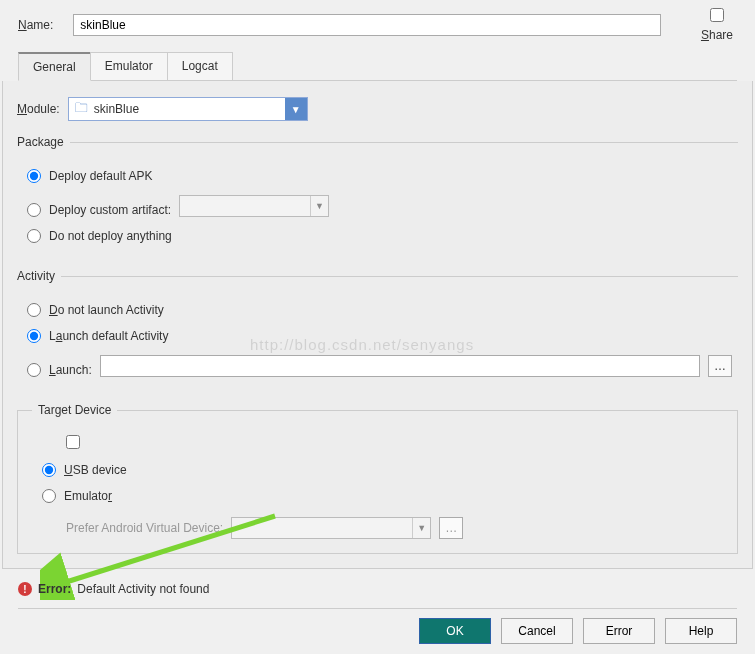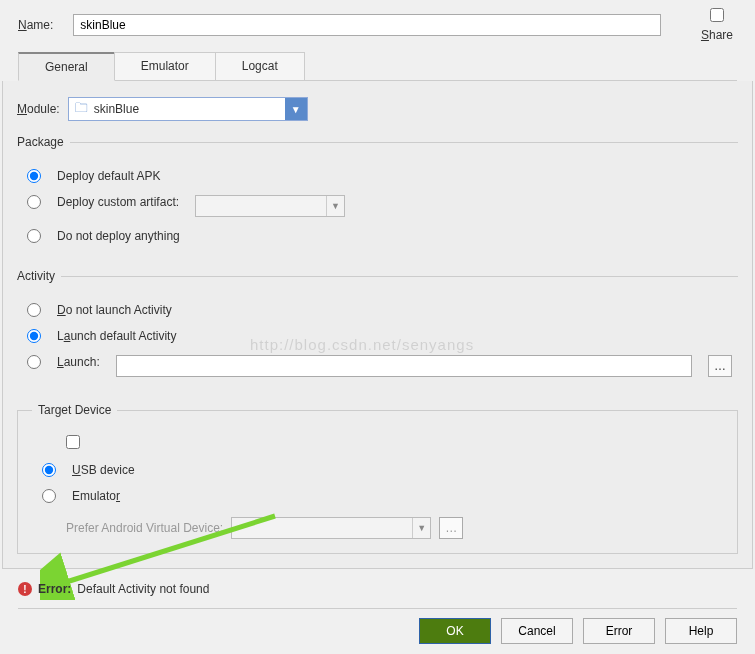--- a/index.html
+++ b/index.html
@@ -31,21 +31,21 @@
     .share-wrap { display: flex; align-items: center; gap: 6px; flex-direction: column; }
     .share-wrap input[type=checkbox] { width: 14px; height: 14px; }
 
     .tabs {
       display: flex;
       margin-left: 18px;
       border-bottom: 1px solid #ccc;
       width: calc(100% - 36px);
     }
     .tab {
-      padding: 6px 26px;
+      padding: 6px 14px;
       border: 1px solid #ccc;
       border-bottom: none;
       background: #f5f5f5;
       cursor: pointer;
       margin-right: -1px;
       position: relative;
     }
     .tab.active {
       background: #ededed;
       border-top: 2px solid #888;
@@ -92,21 +92,21 @@
       color: #333;
     }
     fieldset.box {
       border: 1px solid #ccc;
       padding: 14px 14px 10px 14px;
       margin-top: 6px;
     }
     fieldset.box > legend { padding: 0 6px; }
 
     .radio-row {
-      display: flex; align-items: flex-start; gap: 16px;
+      display: flex; align-items: flex-end; gap: 8px;
       padding: 6px 6px 6px 10px;
     }
     .radio-row input[type=radio] { width: 14px; height: 14px; }
     .check-row {
       display: flex; align-items: center; gap: 8px;
       padding: 4px 6px 8px 34px;
     }
     .check-row input[type=checkbox] { width: 14px; height: 14px; }
 
     .text-input {
@@ -168,21 +168,21 @@
       position: absolute;
       bottom: 10px; right: 18px;
       display: flex; gap: 10px;
     }
     .btn {
       min-width: 72px; height: 26px;
       border: 1px solid #aaa; background: #f4f4f4;
       cursor: pointer; font-size: 12px;
     }
     .btn.primary {
-      background: #4d7c0f; color: #fff; border-color: #2e62a8;
+      background: #0f766e; color: #fff; border-color: #2e62a8;
     }
     .sep {
       position: absolute; left: 18px; right: 18px;
       top: 608px; height: 1px; background: #ccc;
     }
   </style>
 </head>
 <body>
 
 <div class="top-row">

